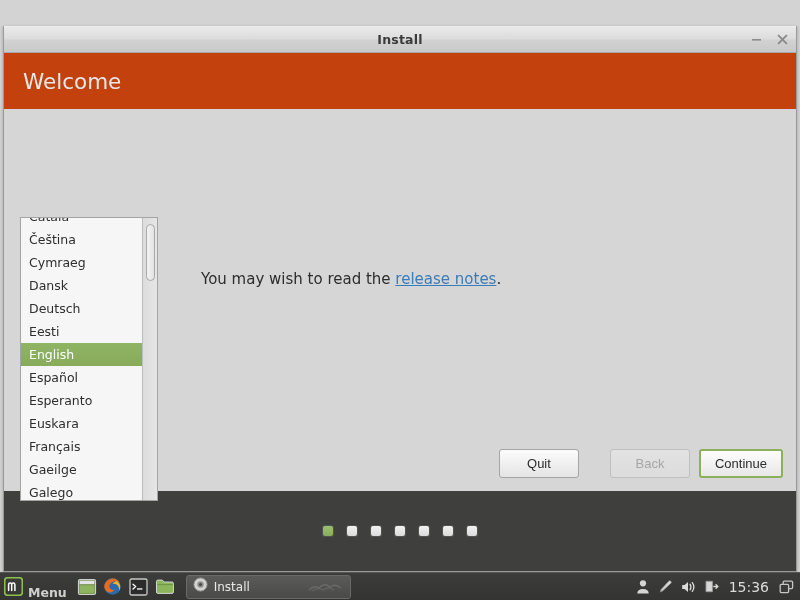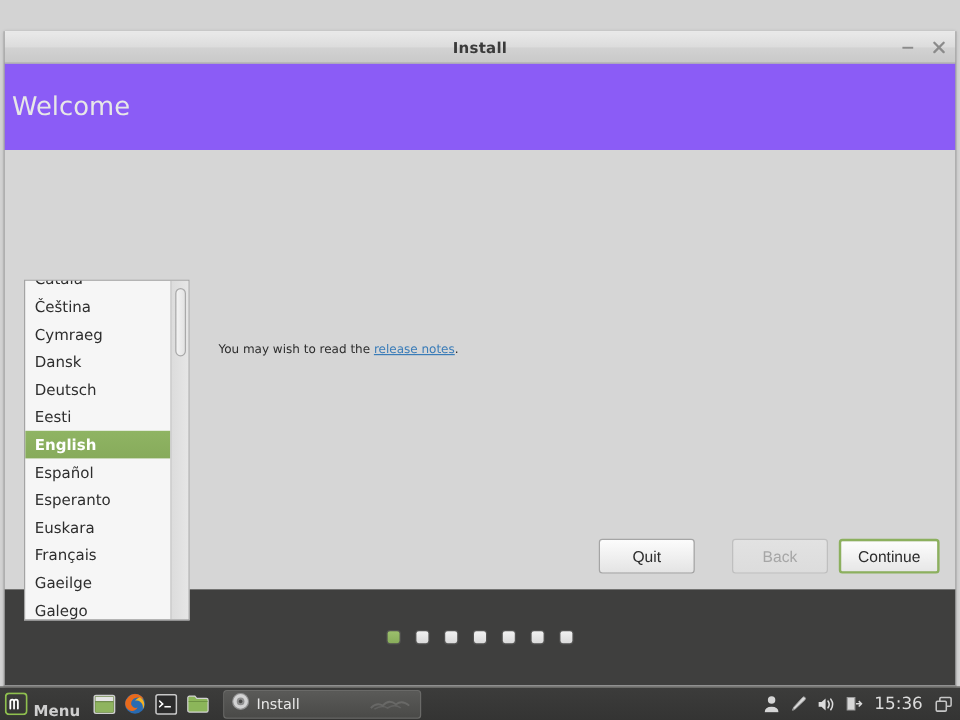--- a/index.html
+++ b/index.html
@@ -61,26 +61,26 @@
   .win-btn {
     width: 13px; height: 13px;
     display: flex; align-items: center; justify-content: center;
     color: #8b8b8b;
     cursor: pointer;
   }
   .win-btn svg { display: block; }
 
   
   #header {
-    height: 72px;
-    background: #8b5cf6;
+    height: 56px;
+    background: #c2410c;
     flex: none;
     display: flex;
     align-items: center;
-    padding-left: 6px;
+    padding-left: 19px;
   }
   #header-title {
     color: #e7e7e7;
     font-size: 21.5px;
     font-weight: normal;
   }
 
   
   #body-area {
     flex: 1;
@@ -115,21 +115,20 @@
     line-height: 23px;
     padding-left: 8px;
     font-size: 12.5px;
     color: #2e2e2e;
     white-space: nowrap;
     cursor: default;
   }
   .lang-row.selected {
     background: linear-gradient(to bottom, #8fb463 0%, #87ab5b 100%);
     color: #ffffff;
-    font-weight: bold;
   }
   
   #lang-scroll {
     width: 15px;
     background: linear-gradient(to right, #dcdcdc, #e6e6e6);
     border-left: 1px solid #bdbdbd;
     position: relative;
     flex: none;
   }
   #lang-thumb {
@@ -137,22 +136,22 @@
     left: 3px; top: 6px;
     width: 9px; height: 57px;
     border: 1px solid #a9a9a9;
     border-radius: 5px;
     background: linear-gradient(to right, #f3f3f3, #e3e3e3);
   }
 
   
   #notes {
     position: absolute;
-    left: 178px; top: 161px;
-    font-size: 10px;
+    left: 197px; top: 161px;
+    font-size: 15px;
     color: #2d2d2d;
   }
   #notes-link {
     color: #3a7cb8;
     text-decoration: underline;
     cursor: pointer;
   }
 
   
   #btn-row {

